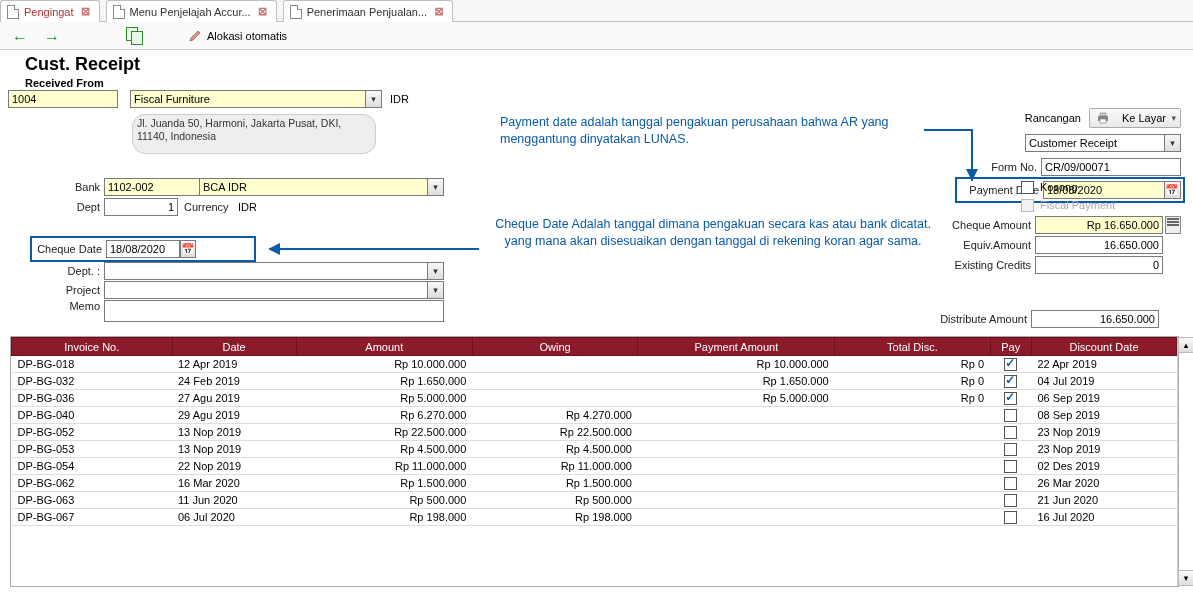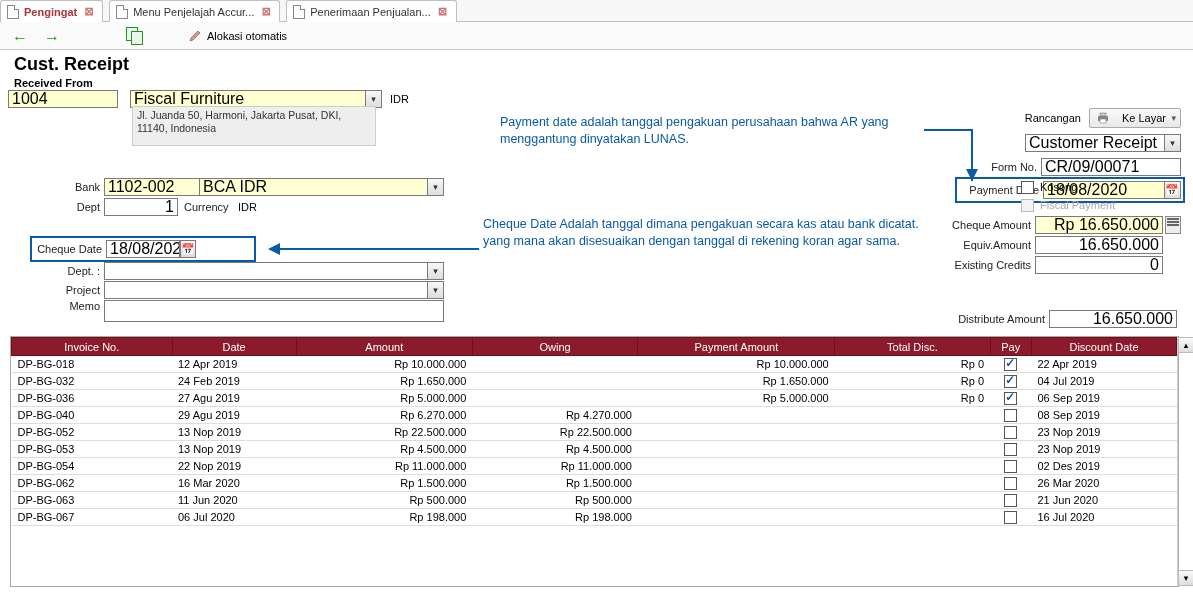--- a/index.html
+++ b/index.html
@@ -4,41 +4,41 @@
 <style>
 * { box-sizing: border-box; margin: 0; padding: 0; }
 body { font-family: "Tahoma", "Segoe UI", Arial, sans-serif; font-size: 11px; background: #fff; color: #000; width: 1193px; height: 593px; overflow: hidden; }
 
 
 .tabs { display: flex; height: 22px; border-bottom: 1px solid #bfbfbf; background: #f7f7f7; align-items: stretch; }
 .tab { display: inline-flex; align-items: center; gap: 5px; padding: 0 6px 0 6px; background: #fff; border: 1px solid #bfbfbf; border-bottom: none; border-radius: 3px 3px 0 0; margin-right: 6px; height: 22px; cursor: pointer; }
 .tab .doc-icon { width: 12px; height: 14px; border: 1px solid #888; background: #fff; position: relative; }
 .tab .doc-icon::after { content: ""; position: absolute; top: -1px; right: -1px; width: 4px; height: 4px; background: #f7f7f7; border-left: 1px solid #888; border-bottom: 1px solid #888; }
 .tab .lbl { color: #333; white-space: nowrap; font-size: 11px; }
-.tab.red .lbl { color: #a33; font-weight: bold; }
+.tab.red .lbl { color: #a33; }
 .tab .close { color: #c77; font-weight: bold; width: 14px; text-align: center; font-size: 11px; }
 
 
 .toolbar { display: flex; align-items: center; height: 28px; padding: 0 10px; border-bottom: 1px solid #ccc; gap: 12px; background: #fafafa; }
 .arrow { width: 20px; height: 18px; display: inline-flex; align-items: center; justify-content: center; font-size: 16px; font-weight: bold; }
 .arrow.back { color: #2a8f2a; }
 .arrow.fwd { color: #2a8f2a; }
 .copy-ic { width: 18px; height: 18px; display:inline-block; position:relative; }
 .copy-ic::before, .copy-ic::after { content:""; position:absolute; width:10px; height:12px; border:1px solid #2a8f2a; background:#e9f7e9; }
 .copy-ic::before { left:0; top:0; }
 .copy-ic::after { left:5px; top:4px; }
 .alok { display:inline-flex; align-items:center; gap:5px; cursor:pointer; }
 .pencil { width:14px; height:14px; display:inline-block; }
 
 
-.hdr { padding: 4px 8px 2px 14px; }
+.hdr { padding: 4px 8px 2px 25px; }
 .title { font-size: 18px; font-weight: bold; }
 .subtitle { font-size: 11px; font-weight: bold; margin-top: 2px; }
 .lbl-r { text-align: right; padding-right: 4px; font-size: 11px; color: #222; }
-.fld { height: 18px; border: 1px solid #7a7a7a; background: #ffffcf; font-size: 16px; padding: 0 3px; display:flex; align-items:center; overflow:hidden; white-space:nowrap; }
+.fld { height: 18px; border: 1px solid #7a7a7a; background: #ffffcf; font-size: 11px; padding: 0 3px; display:flex; align-items:center; overflow:hidden; white-space:nowrap; }
 .fld.white { background:#fff; }
 .dd-btn { width:16px; height:18px; border:1px solid #7a7a7a; border-left:none; background:linear-gradient(#f8f8f8,#ddd); display:inline-flex; align-items:center; justify-content:center; font-size:9px; color:#333; }
 .addr { width: 244px; height: 40px; background:#eee; border:1px solid #ccc; padding:2px 4px; font-size:10.5px; line-height: 1.25; color:#333; }
 
 .right-top { position:absolute; right: 12px; top: 58px; display:flex; align-items:center; gap:8px; }
 .kelayar { display:inline-flex; align-items:center; gap:12px; border:1px solid #aaa; background:linear-gradient(#fafafa,#e8e8e8); padding:1px 14px 1px 6px; height:20px; border-radius:2px; cursor:pointer; position:relative;}
 .kelayar::after{content:"▾"; position:absolute; right:4px; font-size:9px; color:#555;}
 
 .grid2 { position:relative; }
 
@@ -131,21 +131,21 @@
         <span>1004</span>
       </div>
     <span style="width:12px"></span>
     <div class="fld" style="width:236px">
         <span>Fiscal Furniture</span>
       </div>
     <div class="dd-btn">▾</div>
     <span style="margin-left:8px">IDR</span>
   </div>
 
-  <div style="position:absolute; left:132px; top:56px;" class="addr">Jl. Juanda 50, Harmoni, Jakarta Pusat, DKI, 11140, Indonesia</div>
+  <div style="position:absolute; left:132px; top:64px;border-radius:13px;" class="addr">Jl. Juanda 50, Harmoni, Jakarta Pusat, DKI, 11140, Indonesia</div>
 
   <div style="position:absolute; right:12px; top:84px; display:flex;">
     <div class="fld white" style="width:140px">
         <span>Customer Receipt</span>
       </div>
     <div class="dd-btn">▾</div>
   </div>
 
   <div style="position:absolute; right:12px; top:108px; display:flex; align-items:center;">
     <div class="lbl-r" style="width:84px">Form No.</div>
@@ -204,21 +204,21 @@
 
   <svg style="position:absolute; left:264px; top:190px;" width="220" height="18">
     <defs>
         <marker id="ah2" markerWidth="8" markerHeight="8" refX="2" refY="3" orient="auto">
           <path d="M6,0 L0,3 L6,6 Z" fill="#0a5aa8"></path>
         </marker>
       </defs>
     <line x1="8" y1="9" x2="215" y2="9" stroke="#0a5aa8" stroke-width="2" marker-start="url(#ah2)"></line>
   </svg>
 
-  <div class="annot" style="left:483px; top:166px; width:460px;">Cheque Date Adalah tanggal dimana pengakuan secara kas atau bank dicatat. yang mana akan disesuaikan dengan tanggal di rekening koran agar sama.</div>
+  <div class="annot" style="left:483px; top:166px; width:460px;text-align:center;">Cheque Date Adalah tanggal dimana pengakuan secara kas atau bank dicatat. yang mana akan disesuaikan dengan tanggal di rekening koran agar sama.</div>
 
   <div style="position:absolute; left:8px; top:212px; display:flex; align-items:center;">
     <div class="lbl-r" style="width:96px">Dept. :</div>
     <div class="fld white" style="width:324px"></div>
     <div class="dd-btn">▾</div>
   </div>
 
   <div style="position:absolute; left:8px; top:231px; display:flex; align-items:center;">
     <div class="lbl-r" style="width:96px">Project</div>
     <div class="fld white" style="width:324px"></div>
@@ -260,21 +260,21 @@
       </div>
   </div>
 
   <div style="position:absolute; right:30px; top:206px; display:flex; align-items:center;">
     <div class="lbl-r" style="width:90px">Existing Credits</div>
     <div class="fld white r" style="width:128px; justify-content:flex-end;">
         <span>0</span>
       </div>
   </div>
 
-  <div style="position:absolute; right:16px; top:260px; display:flex; align-items:center;justify-content:space-between;">
+  <div style="position:absolute; right:34px; top:260px; display:flex; align-items:center;justify-content:space-between;">
     <div class="lbl-r" style="width:100px">Distribute Amount</div>
     <div class="fld white r" style="width:128px; justify-content:flex-end;">
         <span>16.650.000</span>
       </div>
   </div>
 </div>
 
 <div class="tbl-wrap" style="top:336px;">
   <div class="tbl-scroll">
     <table class="grid">

